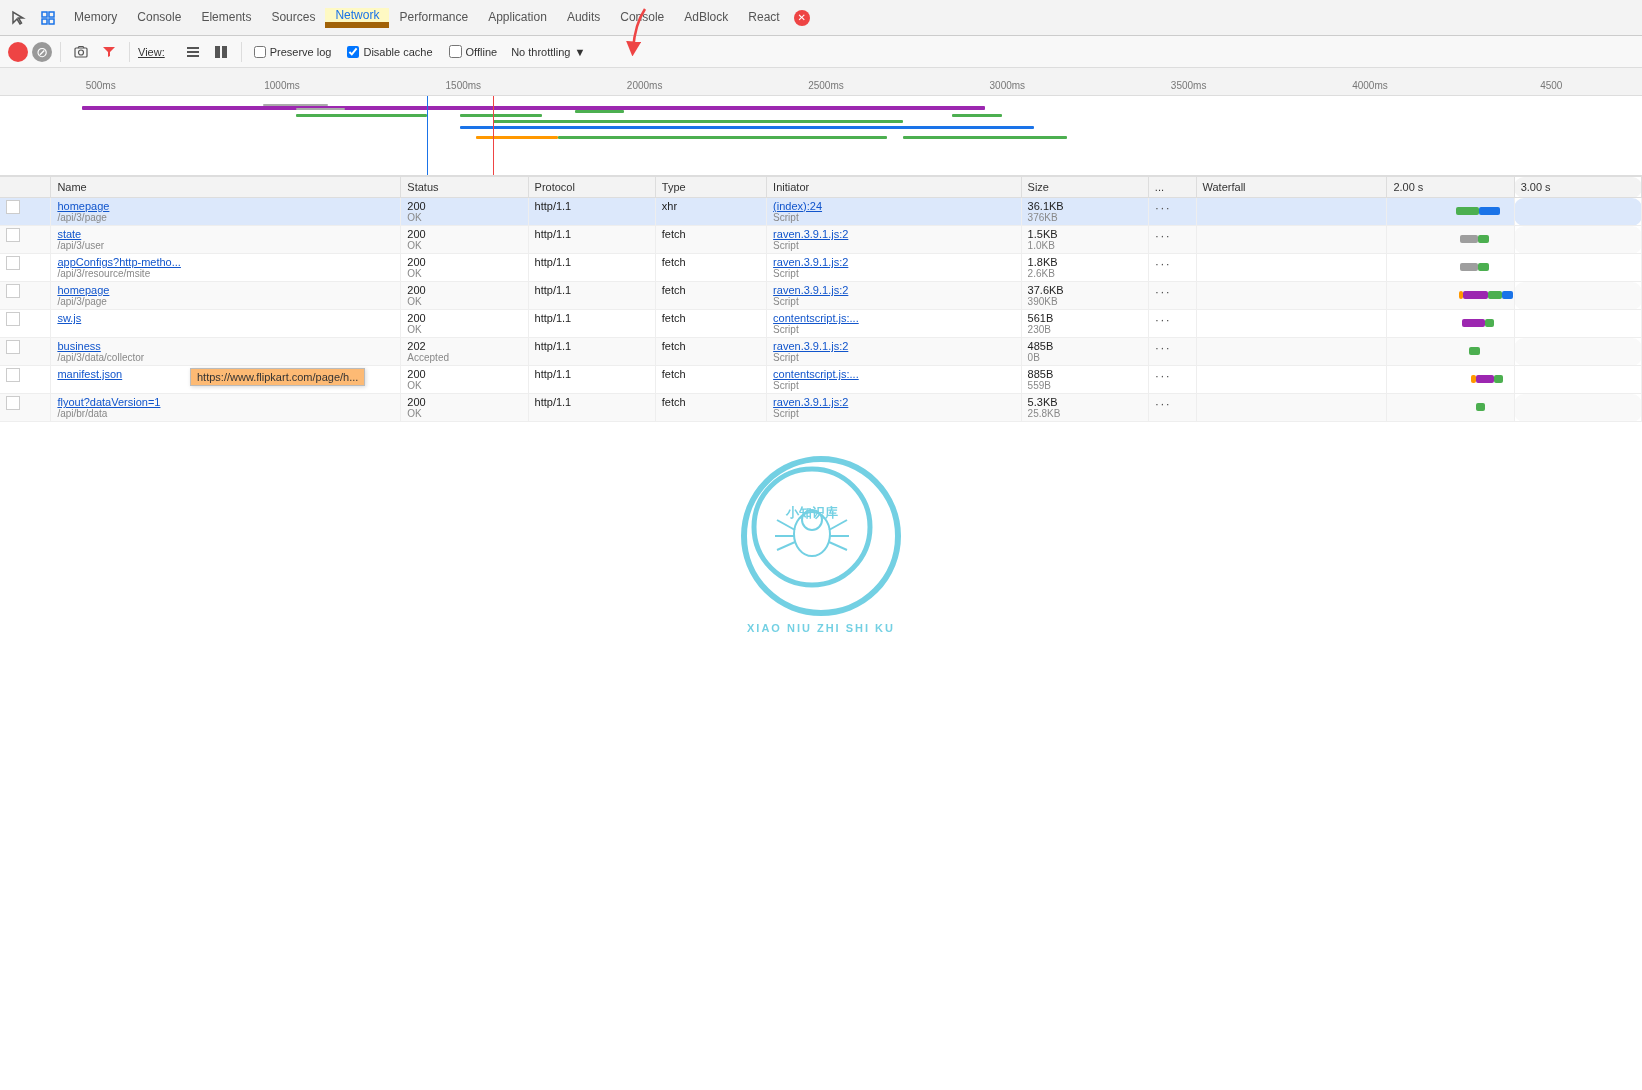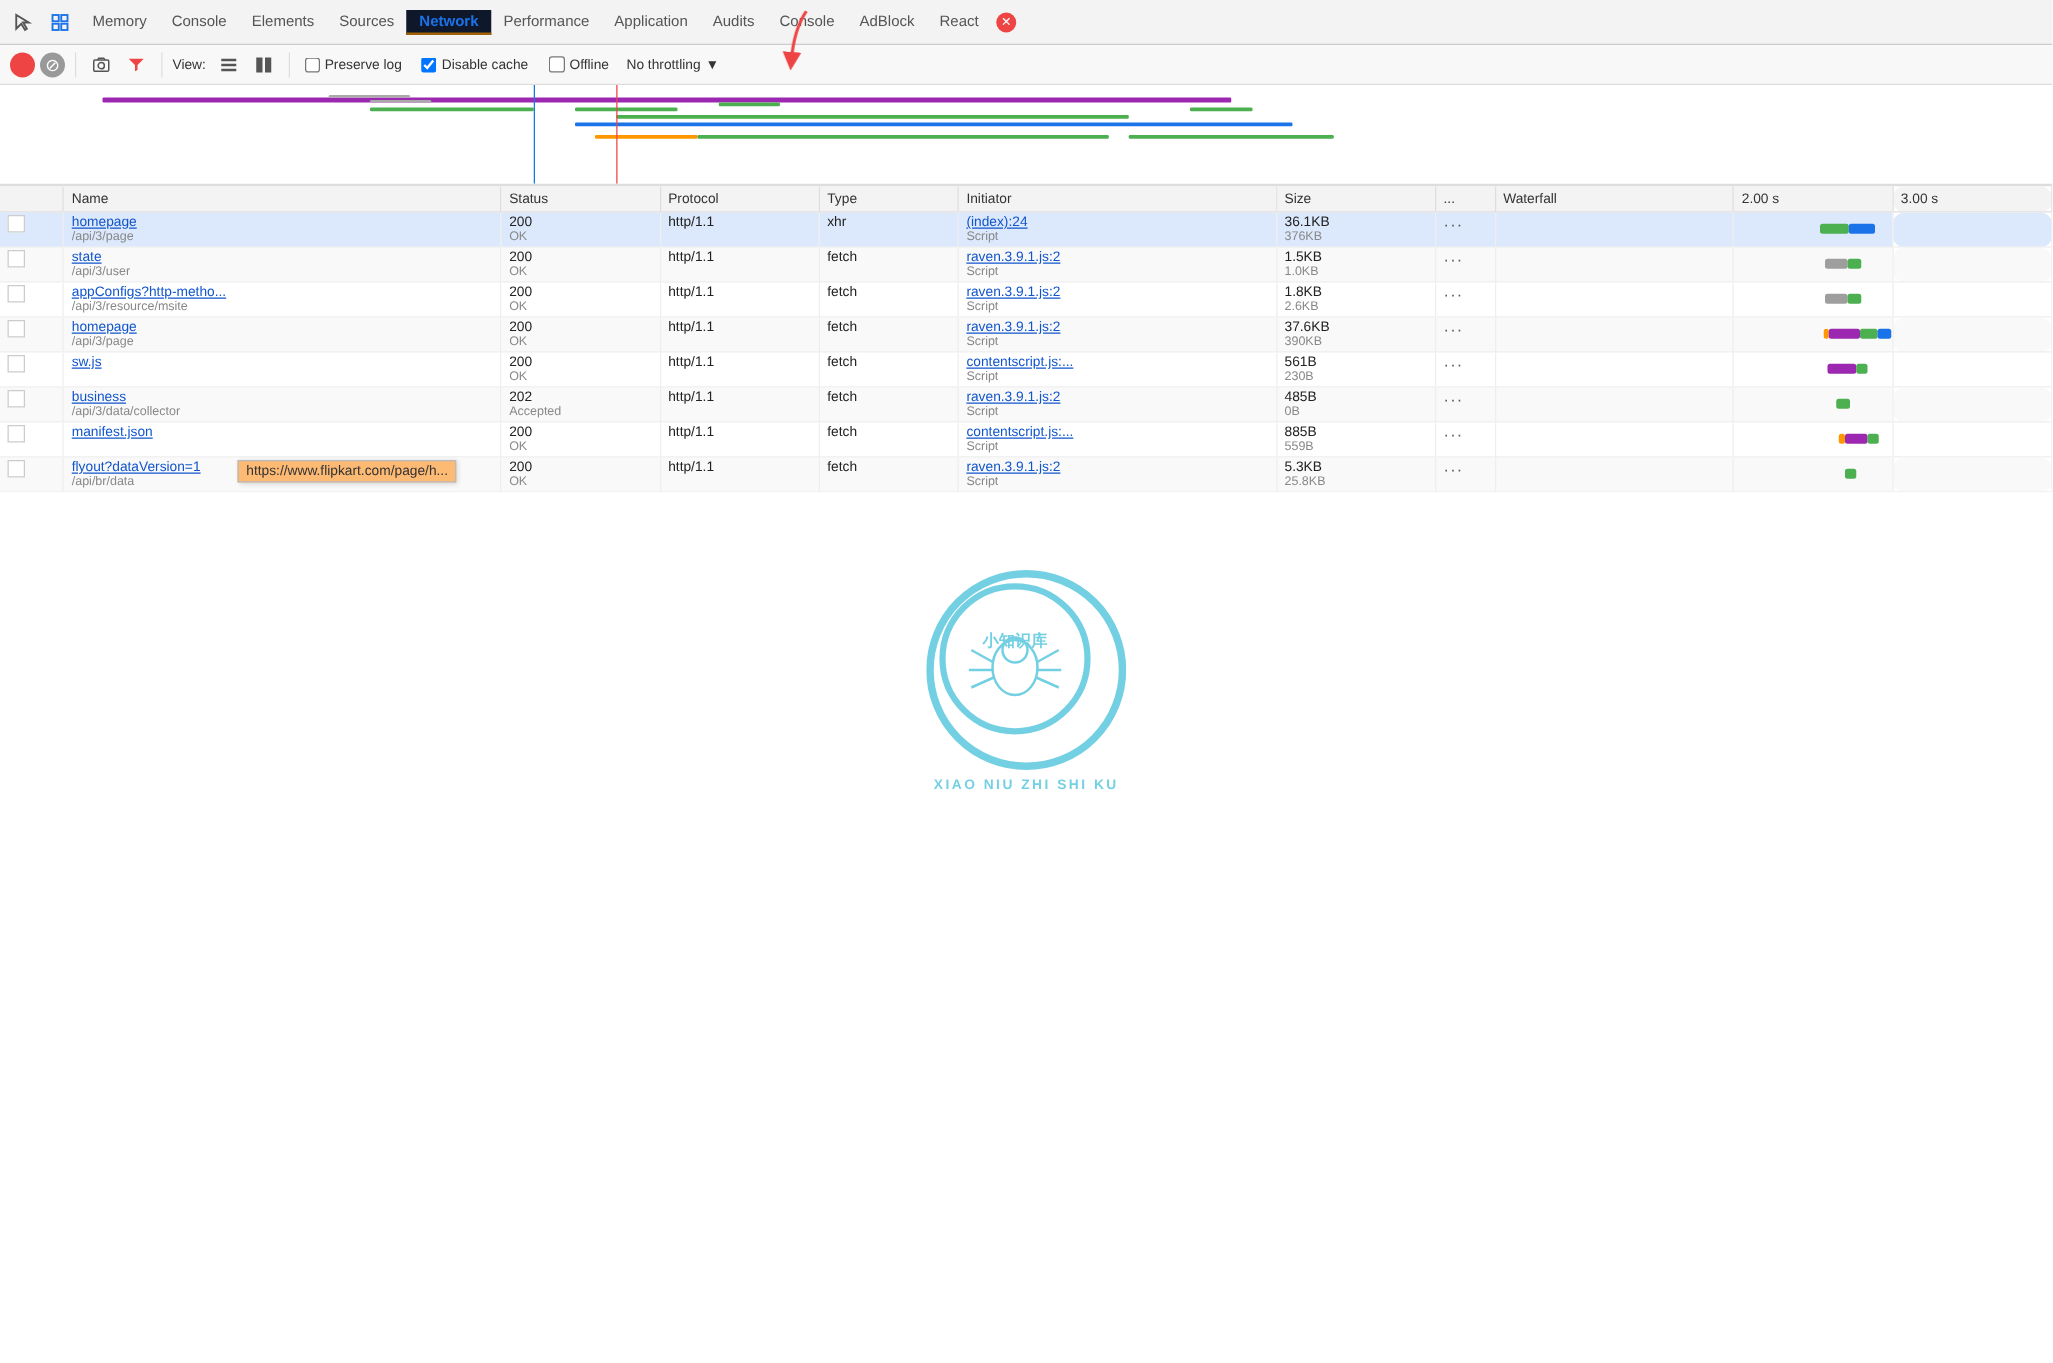--- a/index.html
+++ b/index.html
@@ -14,37 +14,37 @@
       height: 36px;
       padding: 0 4px;
     }
     .tab-icon {
       width: 28px; height: 28px; display: flex; align-items: center; justify-content: center; cursor: pointer; margin-right: 2px;
     }
     .tab-icon svg { width:16px; height:16px; }
     .tab-item {
       padding: 0 10px; height: 20px; display: flex; align-items: center; cursor: pointer; font-size: 12px; color: #555; border-bottom: 2px solid transparent; white-space: nowrap;
     }
-    .tab-item.active { color: #1a73e8; border-bottom: 2px solid #a16207; background: #0f172a; font-weight: bold; }
+    .tab-item.active { color: #1a73e8; border-bottom: 6px solid #a16207; background: #fef9c3; }
     .tab-close {
       width: 16px; height: 16px; background: #e44; border-radius: 50%; display: flex; align-items: center; justify-content: center; margin-left: 4px; cursor: pointer; color: #fff; font-size: 10px;
     }
 
     
     .toolbar {
       display: flex; align-items: center; height: 32px; padding: 0 8px; border-bottom: 1px solid #ddd; background: #f8f8f8; gap: 4px;
     }
     .toolbar-btn {
       width: 20px; height: 20px; border-radius: 50%; display: flex; align-items: center; justify-content: center; cursor: pointer; border: none; background: none;
     }
     .toolbar-btn.red { background: #e44; }
     .toolbar-btn.gray { background: #999; }
     .toolbar-icon { width: 24px; height: 24px; display: flex; align-items: center; justify-content: center; cursor: pointer; }
     .toolbar-sep { width: 1px; height: 20px; background: #ddd; margin: 0 4px; }
-    .toolbar-label { font-size: 11px; color: #333; margin-right: 2px; }
+    .toolbar-label { font-size: 11px; color: #333; margin-right: 12px; text-decoration: underline; }
     .toolbar-view-btn { width: 24px; height: 24px; display: flex; align-items: center; justify-content: center; cursor: pointer; border: 1px solid transparent; border-radius: 2px; }
     .checkbox-group { display: flex; align-items: center; gap: 4px; font-size: 11px; color: #333; cursor: pointer; margin-left: 4px; }
     .checkbox-group input[type=checkbox] { width: 12px; height: 12px; cursor: pointer; }
     .offline-group { display: flex; align-items: center; gap: 4px; font-size: 11px; color: #333; cursor: pointer; margin-left: 8px; }
     .throttle-group { display: flex; align-items: center; font-size: 11px; color: #333; margin-left: 4px; cursor: pointer; }
     .throttle-arrow { margin-left: 4px; }
 
     
     .timeline-header {
       height: 28px; background: #f3f3f3; border-bottom: 1px solid #ddd; display: flex; align-items: flex-end; padding-bottom: 4px; overflow: hidden; position: relative;
@@ -196,20 +196,33 @@
     <span>Offline</span>
   </label>
   <div class="throttle-group" style="margin-left:10px;">
     <span>No throttling</span>
     <span class="throttle-arrow">▼</span>
   </div>
 </div>
 
 <div style="position:relative; background:#fff; border-bottom:1px solid #ddd;">
 
+  <div class="timeline-header" id="timeline-ruler" style="padding-left: 0px;">
+      <div class="timeline-marks">
+        <span class="timeline-mark">500ms</span>
+        <span class="timeline-mark">1000ms</span>
+        <span class="timeline-mark">1500ms</span>
+        <span class="timeline-mark">2000ms</span>
+        <span class="timeline-mark">2500ms</span>
+        <span class="timeline-mark">3000ms</span>
+        <span class="timeline-mark">3500ms</span>
+        <span class="timeline-mark">4000ms</span>
+        <span class="timeline-mark">4500</span>
+      </div>
+    </div>
 
   <div class="waterfall-area" style="position:relative;">
 
     <div class="wf-bar" style="left:5%; top:10px; width:55%; background:#9c27b0; height:4px;"></div>
 
     <div class="wf-bar" style="left:18%; top:18px; width:8%; background:#4caf50; height:3px;"></div>
     <div class="wf-bar" style="left:28%; top:18px; width:5%; background:#4caf50; height:3px;"></div>
     <div class="wf-bar" style="left:30%; top:24px; width:25%; background:#4caf50; height:3px;"></div>
     <div class="wf-bar" style="left:58%; top:18px; width:3%; background:#4caf50; height:3px;"></div>
 

